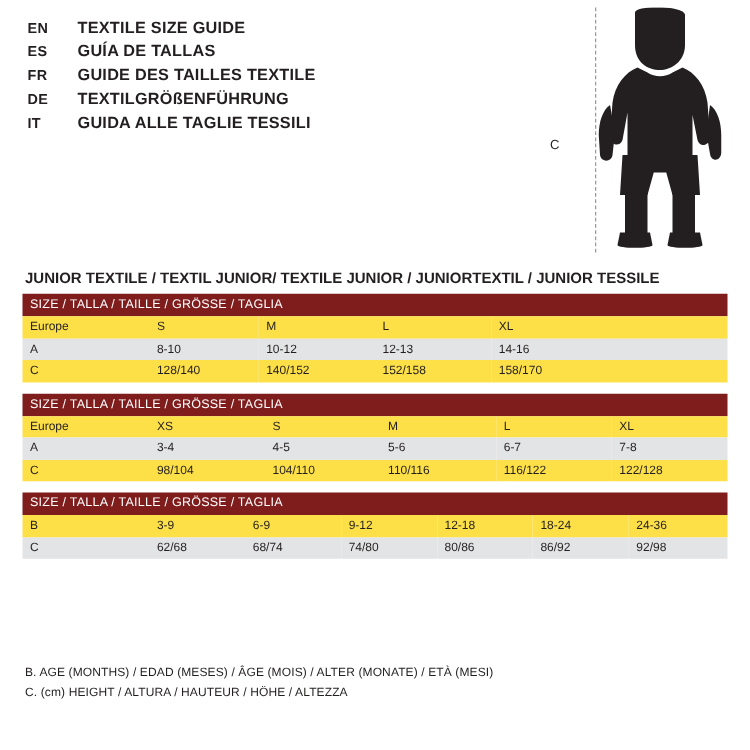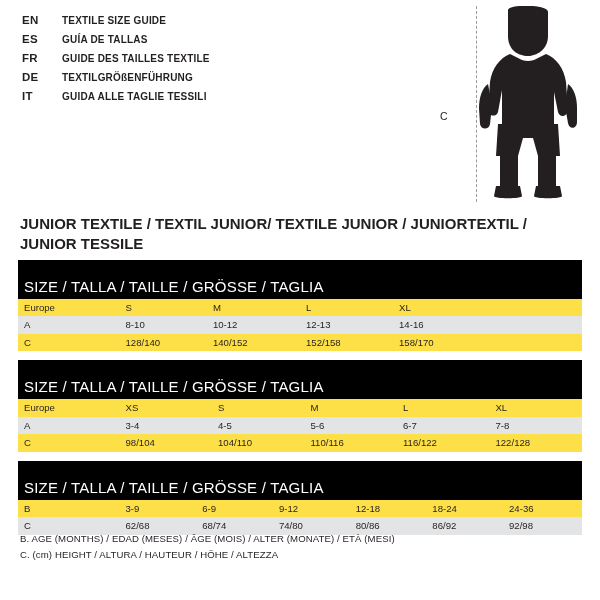--- a/index.html
+++ b/index.html
@@ -34,21 +34,21 @@
     height: 19px;
   }
   .lang-code {
     width: 40px;
     font-size: 11.5px;
     font-weight: bold;
     letter-spacing: 0.3px;
     color: #231f20;
   }
   .lang-title {
-    font-size: 10px;
+    font-size: 13px;
     font-weight: bold;
     letter-spacing: 0.2px;
     color: #231f20;
     white-space: nowrap;
   }
 
   
   .figure-area {
     position: absolute;
     left: 438px;
@@ -79,45 +79,45 @@
   .tables {
     position: absolute;
     left: 18px;
     top: 211px;
     width: 564px;
   }
   .section {
     margin-bottom: 9px;
   }
   .section-title {
-    font-size: 15px;
+    font-size: 12px;
     font-weight: bold;
     color: #231f20;
     padding: 3px 0 5px 2px;
     line-height: 1.35;
   }
   table.size-table {
     width: 100%;
     border-collapse: collapse;
     table-layout: fixed;
   }
   table.size-table td {
     font-size: 9.6px;
     color: #231f20;
     padding: 3px 0 3px 6px;
     vertical-align: middle;
     line-height: 1.2;
   }
   tr.head-row td {
-    background: #000000;
+    background: #7f1d1d;
     color: #ffffff;
-    font-size: 15px;
+    font-size: 10px;
     font-weight: normal;
     letter-spacing: 0.2px;
-    padding: 18px 0 3px 6px;
+    padding: 3px 0 3px 6px;
   }
   tr.shade td {
     background: #e3e4e5;
   }
   tr.plain td {
     background: #fde047;
   }
 
   
   .legend {

